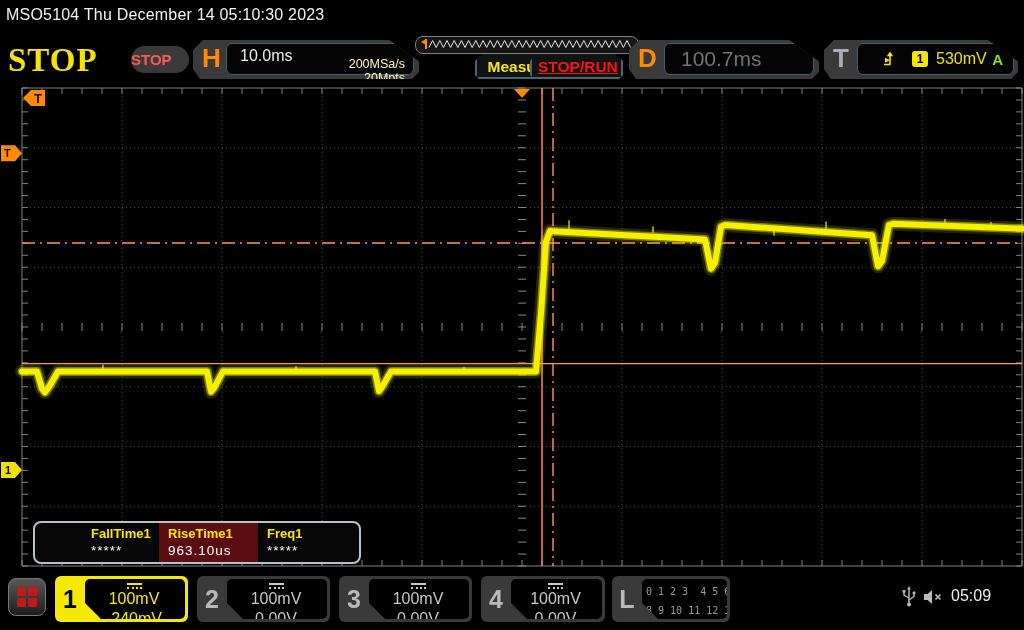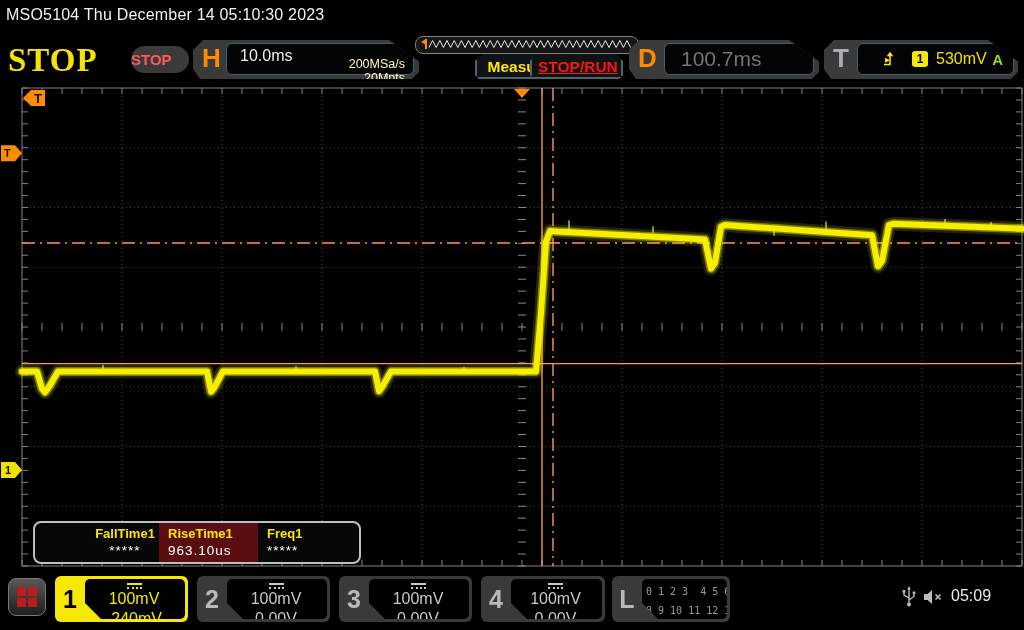--- a/index.html
+++ b/index.html
@@ -40,21 +40,21 @@
   #trig-src{width:16px;height:16px;background:#f5e603;border-radius:3px;color:#000;font-size:12px;
     font-weight:bold;text-align:center;line-height:16px;margin-left:14px;}
   #trig-level{color:#f0e000;font-size:16px;margin-left:8px;}
   #trig-mode{color:#8fdc1a;font-size:15px;font-weight:bold;margin-left:auto;margin-right:10px;}
   
   #meas-panel{left:33px;top:521px;width:328px;height:43px;background:rgba(8,8,8,.93);
     border:2px solid #b9c0c7;border-radius:8px;box-sizing:border-box;display:flex;z-index:4;}
   .meas-col{padding-top:3px;box-sizing:border-box;}
   .meas-col .mlabel{font-size:13px;font-weight:bold;color:#ffe600;}
   .meas-col .mvalue{font-size:13.5px;color:#fff;margin-top:2px;letter-spacing:1px;}
-  #mcol0{width:124px;padding-left:56px;text-align:center;}
+  #mcol0{width:124px;padding-left:56px;}
   #mcol1{width:99px;padding-left:9px;background:#5a0e12;}
   #mcol2{flex:1;padding-left:9px;}
   
   #menu-btn{left:8px;top:578px;width:38px;height:38px;border-radius:8px;
     background:linear-gradient(#585858,#1e1e1e);border:1px solid #787878;box-sizing:border-box;}
   #menu-btn .grid{position:absolute;left:8px;top:8px;width:20px;height:20px;display:grid;
     grid-template-columns:9px 9px;grid-template-rows:9px 9px;gap:2px;}
   #menu-btn .grid i{background:#c01a1a;border-radius:1px;}
   .chbox{position:absolute;top:576px;height:46px;border-radius:6px;box-sizing:border-box;}
   .chnum{position:absolute;left:0;top:0;width:30px;height:100%;font-size:25px;font-weight:bold;

